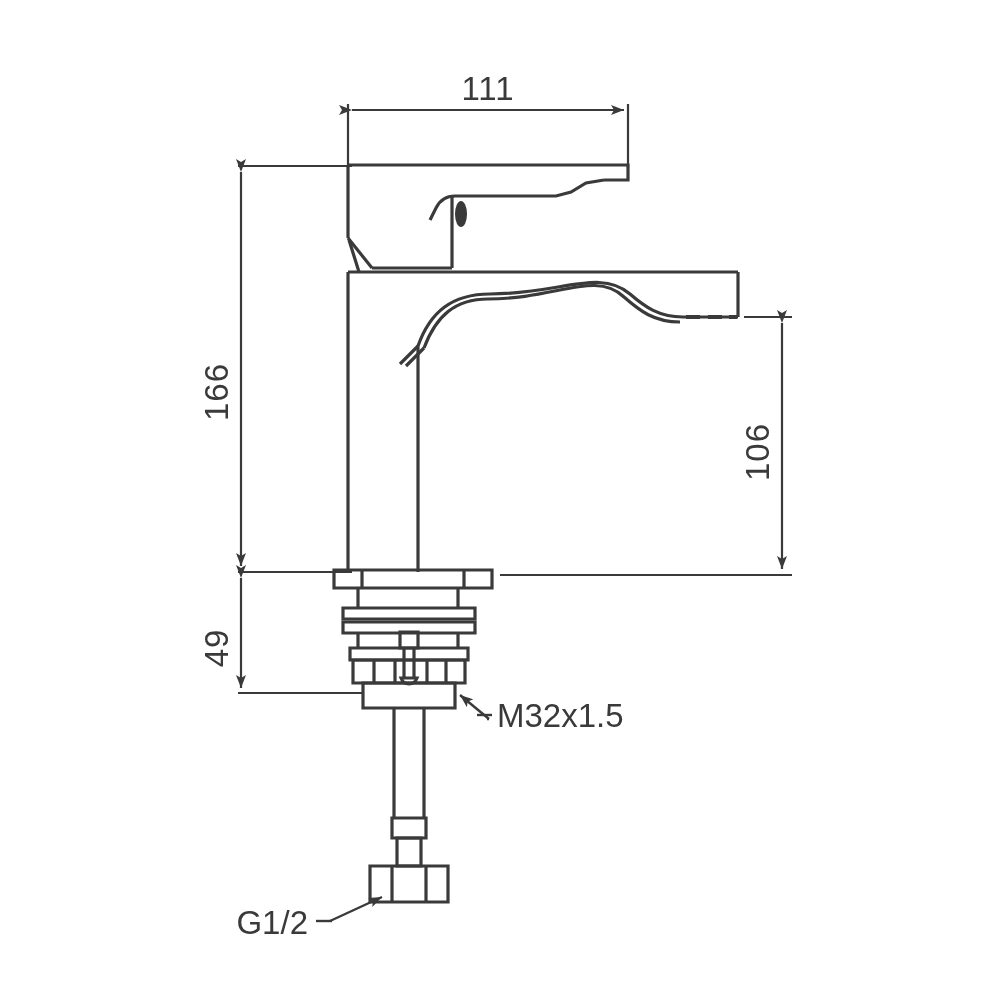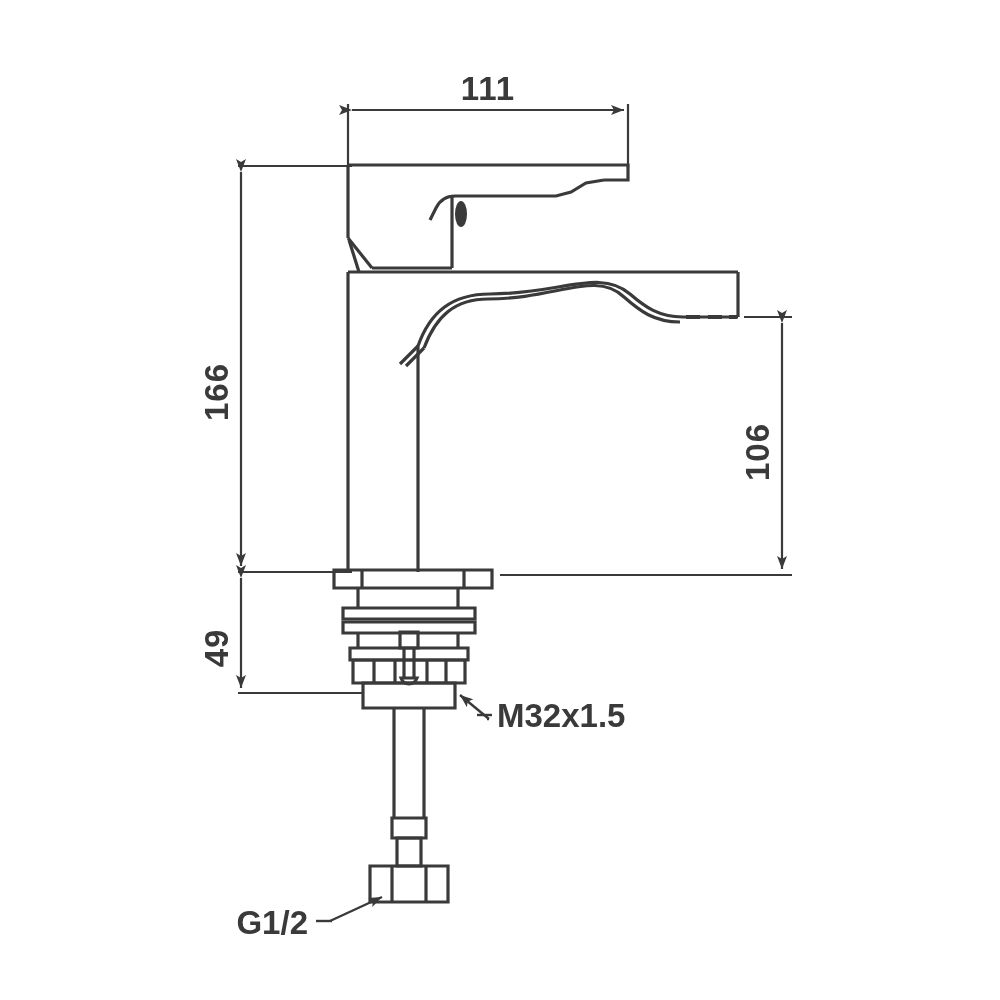--- a/index.html
+++ b/index.html
@@ -10,21 +10,20 @@
   }
   body {
     font-family: "Liberation Sans", sans-serif;
   }
   #drawing-root {
     position: relative;
     width: 1000px;
     height: 992px;
     background: #ffffff;
     overflow: hidden;
-    font-weight: bold;
   }
   #drawing-svg {
     position: absolute;
     top: 0;
     left: 0;
     width: 1000px;
     height: 1000px;
     display: block;
   }
   .dim-text {

